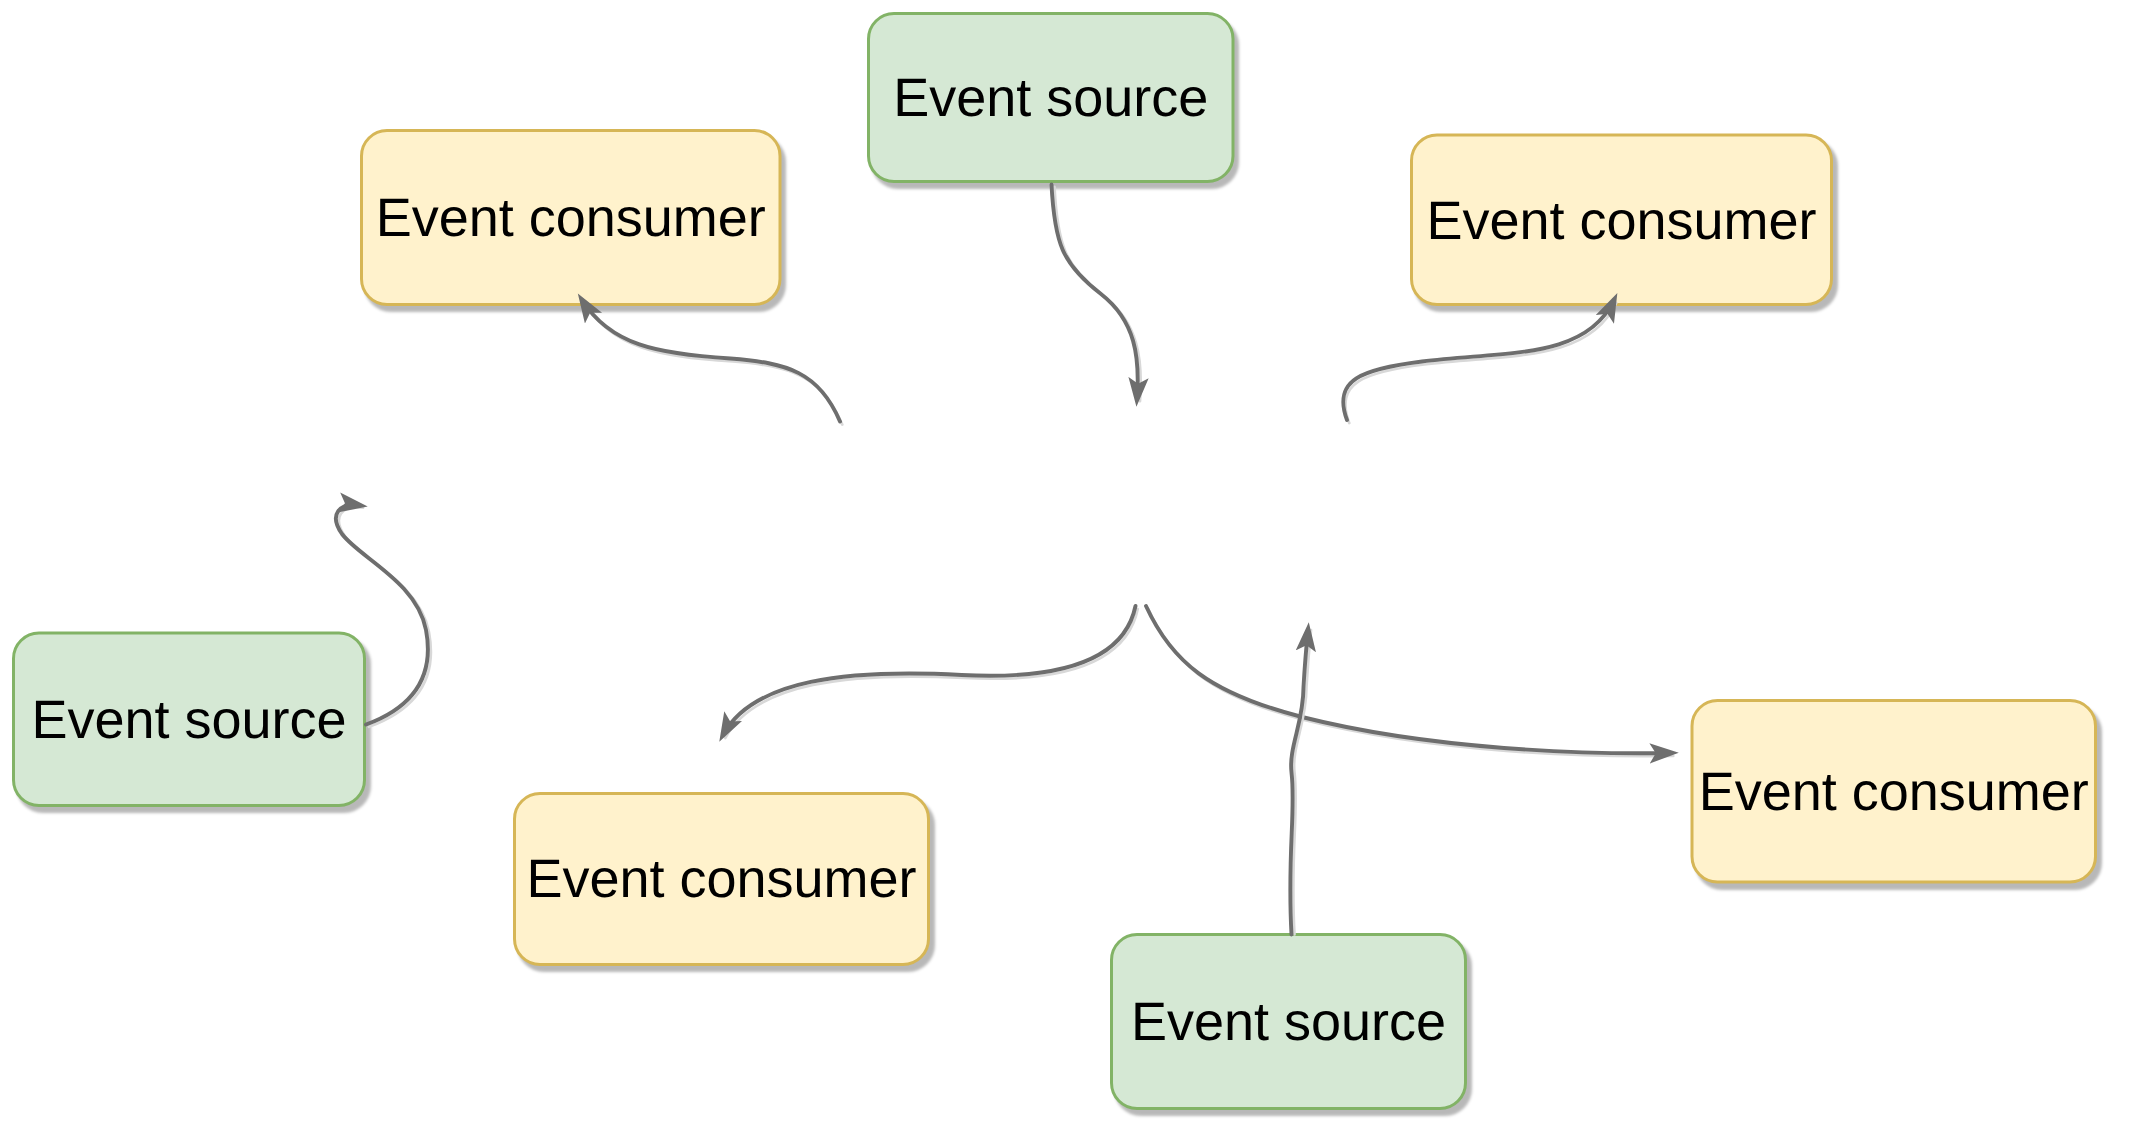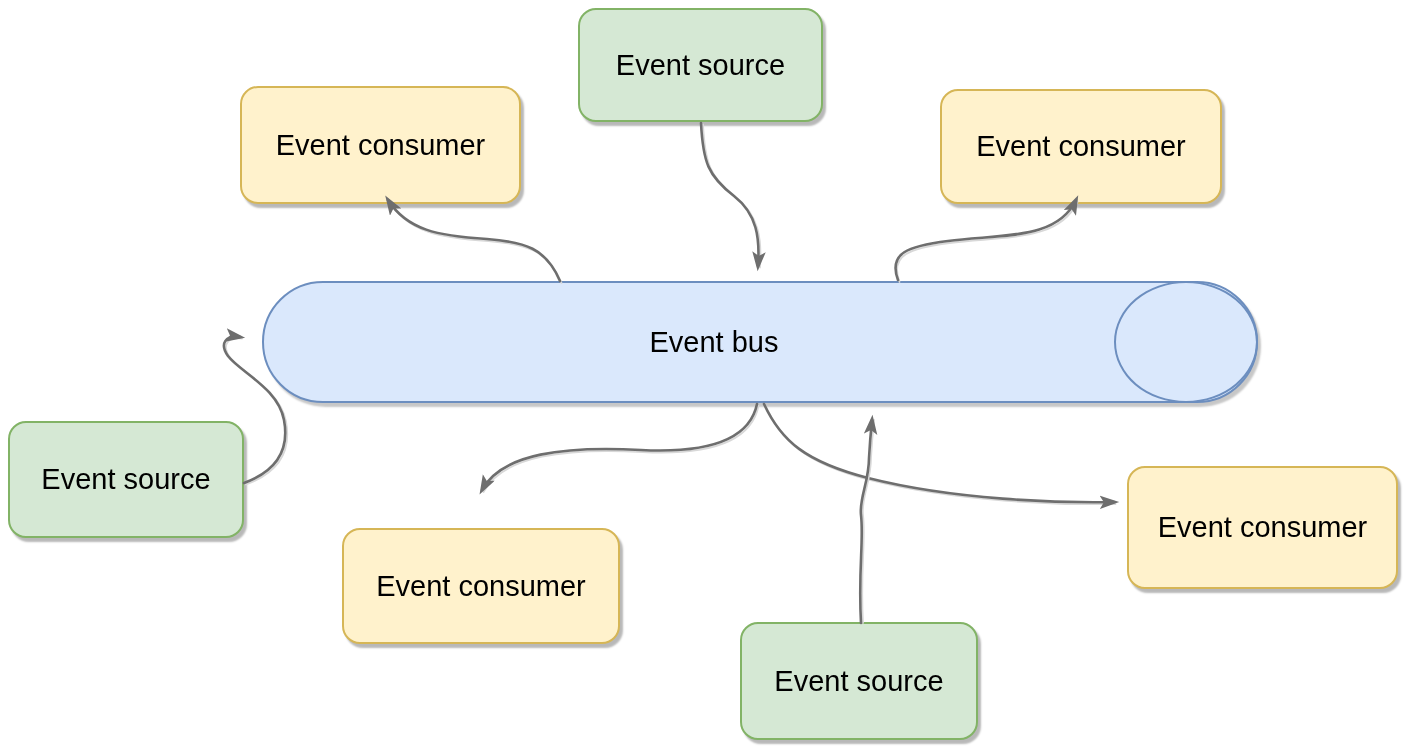--- a/index.html
+++ b/index.html
@@ -16,21 +16,21 @@
     background: var(--background, #ffffff);
   }
   .node {
     position: absolute;
     box-sizing: border-box;
     border: 2px solid;
     border-radius: 18px;
     display: flex;
     align-items: center;
     justify-content: center;
-    font-size: 29px;
+    font-size: 36px;
     color: var(--text, #000);
     box-shadow: 3px 4px 2px rgba(0,0,0,0.28);
     z-index: 2;
   }
   .node.source {
     background: var(--source-fill, #d5e8d4);
     border-color: var(--source-border, #82b366);
   }
   .node.consumer {
     background: var(--consumer-fill, #fff2cc);
@@ -90,24 +90,20 @@
     stroke-linecap: round;
   }
   .ah { fill: var(--arrow, #6e6e6e); }
   .node-label { pointer-events: none; }
 </style>
 </head>
 <body>
 
 <div class="canvas">
 
-  <div class="bus">
-    <div class="bus-endcap"></div>
-    <span class="bus-label">Event bus</span>
-  </div>
 
   <div class="node source" style="left:578px; top:8px; width:245px; height:114px;">
     <span class="node-label">Event source</span>
   </div>
 
   <div class="node consumer" style="left:240px; top:60px; width:281px; height:118px;">
     <span class="node-label">Event consumer</span>
   </div>
 
   <div class="node consumer" style="left:940px; top:63px; width:282px; height:115px;">

